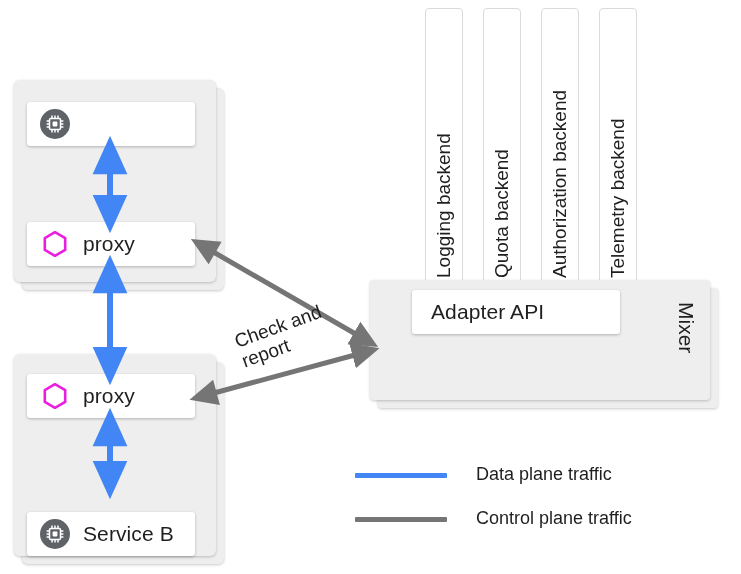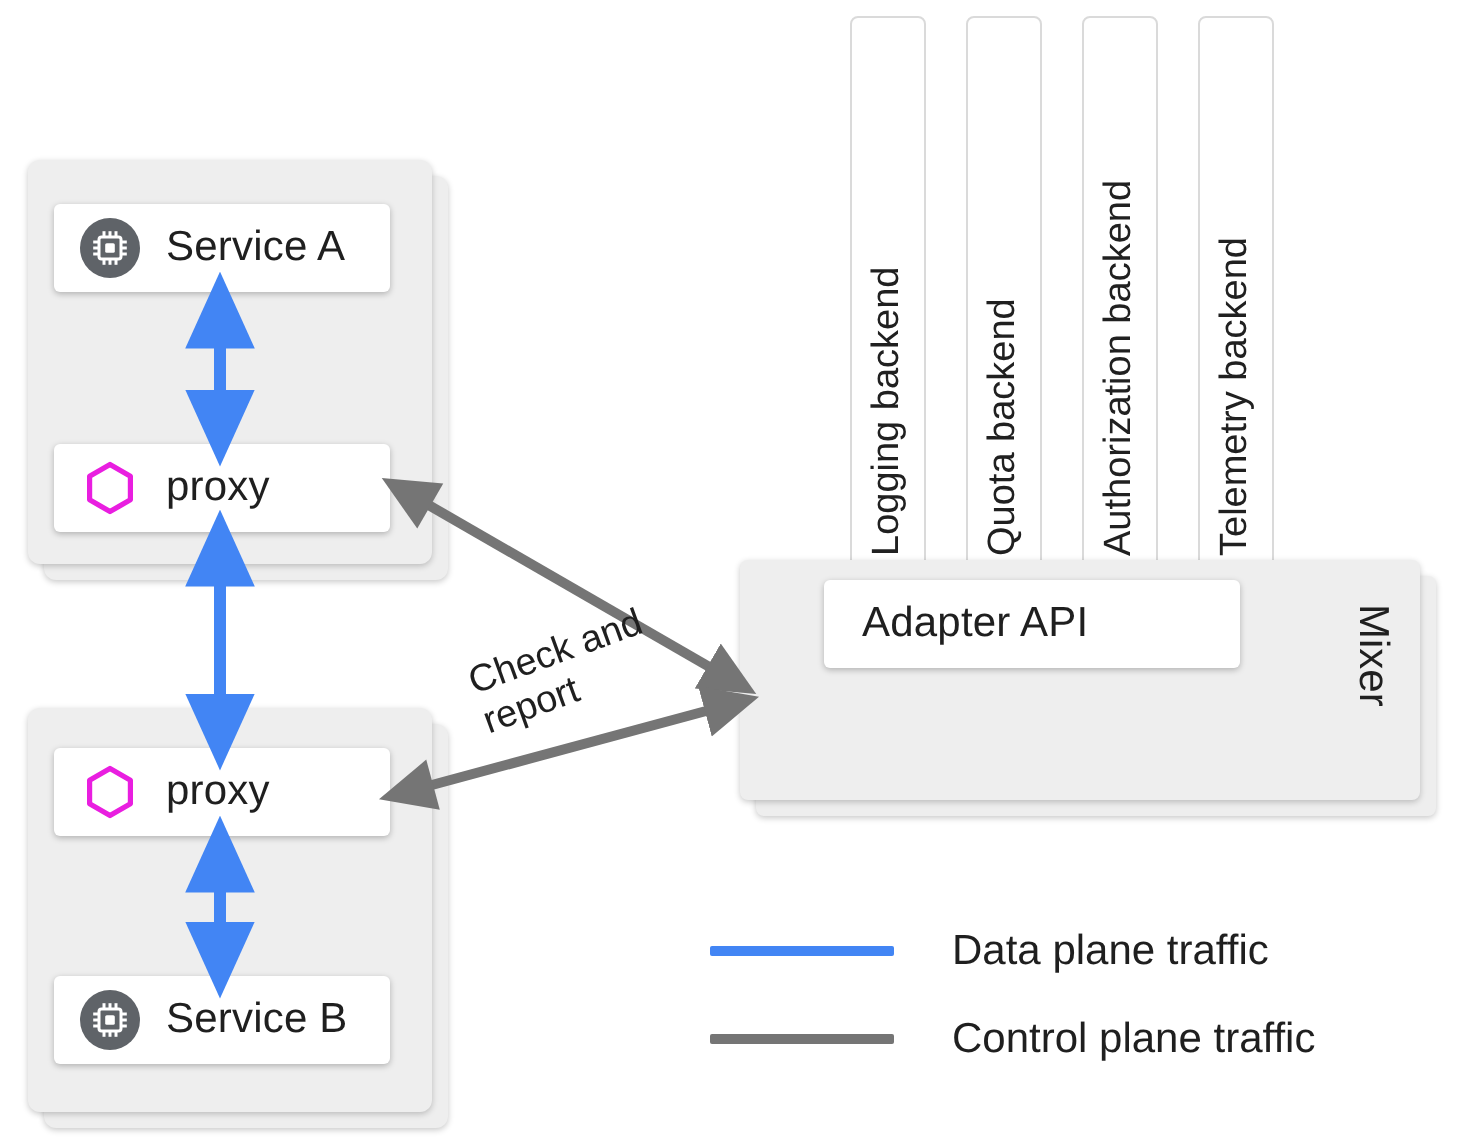--- a/index.html
+++ b/index.html
@@ -107,21 +107,21 @@
   }
 
   
   .legend-line {
     position: absolute;
     height: 5px;
     border-radius: 1px;
   }
   .legend-text {
     position: absolute;
-    font-size: 21px;
+    font-size: 18px;
     color: #1f1f1f;
     white-space: nowrap;
   }
 
   
   .arrow-label {
     position: absolute;
     font-size: 19px;
     color: #1f1f1f;
     line-height: 1.08;
@@ -160,21 +160,20 @@
           <line x1="18" y1="20.5" x2="18" y2="23.4"></line>
           <line x1="6.6" y1="12" x2="9.5" y2="12"></line>
           <line x1="6.6" y1="15" x2="9.5" y2="15"></line>
           <line x1="6.6" y1="18" x2="9.5" y2="18"></line>
           <line x1="20.5" y1="12" x2="23.4" y2="12"></line>
           <line x1="20.5" y1="15" x2="23.4" y2="15"></line>
           <line x1="20.5" y1="18" x2="23.4" y2="18"></line>
         </g>
       </svg>
     </span>
-    <span class="box-label">Service A</span>
   </div>
 
   <div class="white-box" style="left:27px; top:222px; width:168px; height:44px;">
     <span class="hex-icon">
       <svg viewBox="0 0 30 30" width="30" height="30" aria-hidden="true">
         <polygon points="15,3.2 25.2,9.1 25.2,20.9 15,26.8 4.8,20.9 4.8,9.1" fill="none" stroke="#e91ee0" stroke-width="2.6" stroke-linejoin="round"></polygon>
       </svg>
     </span>
     <span class="box-label">proxy</span>
   </div>
@@ -184,21 +183,21 @@
 
   <div class="white-box" style="left:27px; top:374px; width:168px; height:44px;">
     <span class="hex-icon">
       <svg viewBox="0 0 30 30" width="30" height="30" aria-hidden="true">
         <polygon points="15,3.2 25.2,9.1 25.2,20.9 15,26.8 4.8,20.9 4.8,9.1" fill="none" stroke="#e91ee0" stroke-width="2.6" stroke-linejoin="round"></polygon>
       </svg>
     </span>
     <span class="box-label">proxy</span>
   </div>
 
-  <div class="white-box" style="left:27px; top:488px; width:168px; height:44px;">
+  <div class="white-box" style="left:27px; top:512px; width:168px; height:44px;">
     <span class="svc-icon">
       <svg viewBox="0 0 30 30" width="30" height="30" aria-hidden="true">
         <circle cx="15" cy="15" r="15" fill="#5f6368"></circle>
         <g fill="none" stroke="#ffffff" stroke-width="1.5">
           <rect x="9.5" y="9.5" width="11" height="11" rx="1.3"></rect>
           <rect x="12.6" y="12.6" width="4.8" height="4.8" rx="0.8" fill="#ffffff" stroke="none"></rect>
           <line x1="12" y1="6.6" x2="12" y2="9.5"></line>
           <line x1="15" y1="6.6" x2="15" y2="9.5"></line>
           <line x1="18" y1="6.6" x2="18" y2="9.5"></line>
           <line x1="12" y1="20.5" x2="12" y2="23.4"></line>

